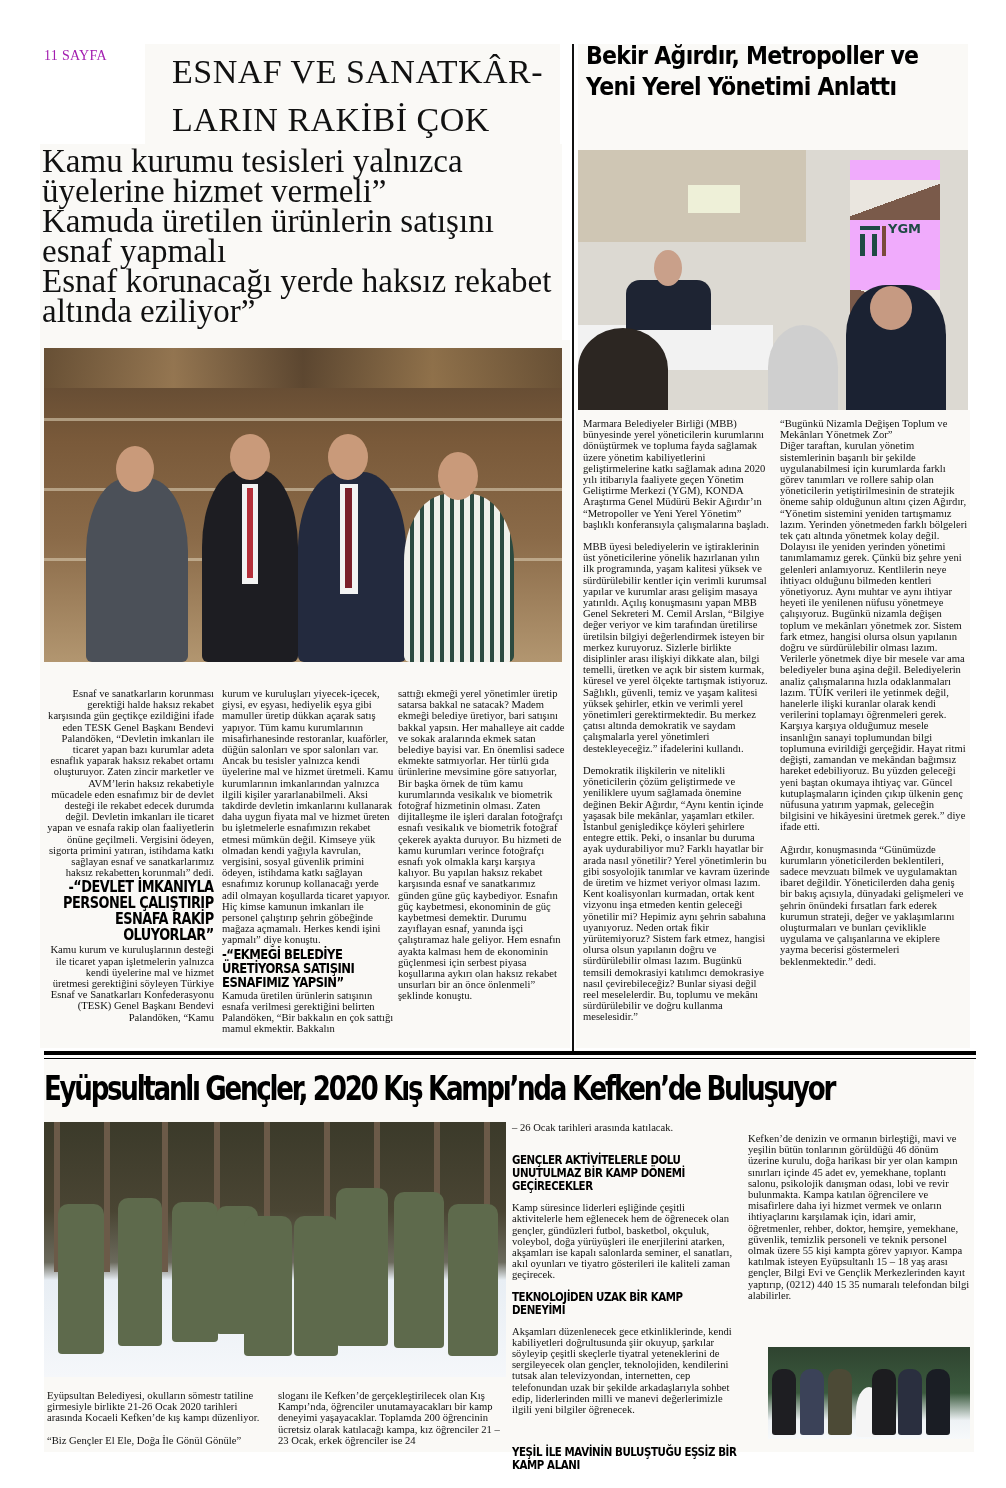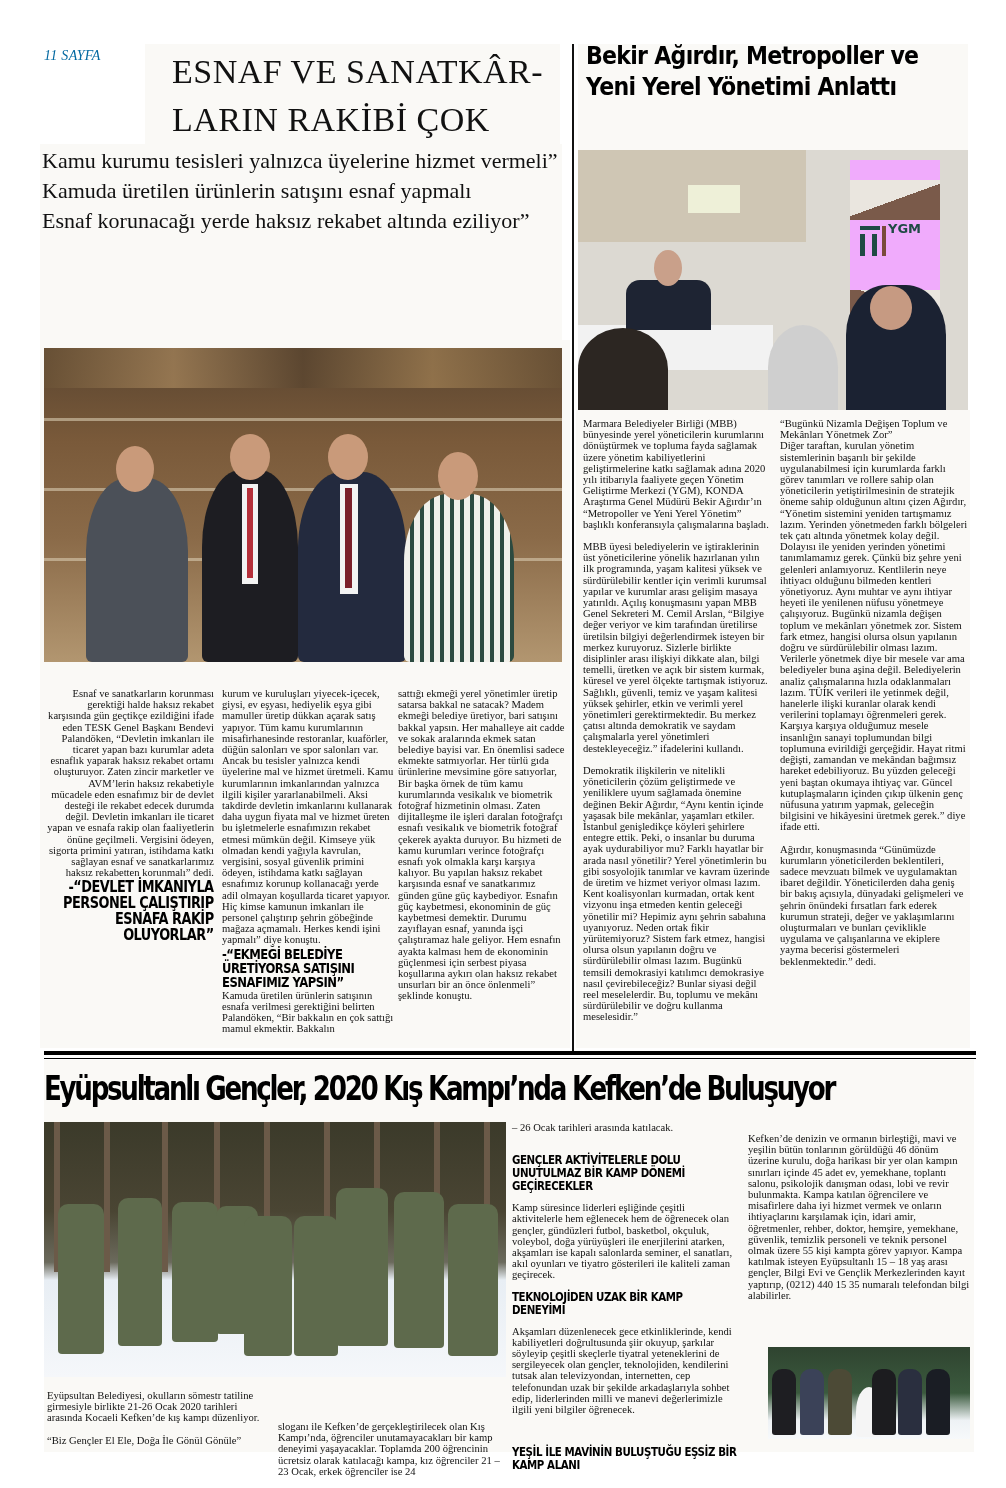--- a/index.html
+++ b/index.html
@@ -2,27 +2,27 @@
 <html><head>
 <meta charset="utf-8">
 <style>
   * { box-sizing: border-box; margin: 0; padding: 0; }
   html, body { width: 1006px; height: 1488px; background: #ffffff; overflow: hidden; }
   body { position: relative; font-family: "Liberation Serif", "DejaVu Serif", serif; color: #111; }
 
   .abs { position: absolute; }
   .paper { background: #faf9f6; }
 
-  .page-label { left: 44px; top: 48px; font-size: 14px; color: #0369a1; letter-spacing: 0.3px; font-style: italic; }
+  .page-label { left: 44px; top: 48px; font-size: 14px; color: #a21caf; letter-spacing: 0.3px; }
 
   .left-headline-box { left: 145px; top: 44px; width: 415px; height: 100px; }
   .left-headline { left: 172px; top: 48px; width: 390px; font-size: 34px; line-height: 48px; color: #111; font-weight: normal; letter-spacing: 0.5px; }
 
   .subheads { left: 40px; top: 144px; width: 522px; height: 200px; padding: 2px 0 0 2px; }
-  .subheads p { font-size: 22px; line-height: 30px; color: #111; }
+  .subheads p { font-size: 33px; line-height: 30px; color: #111; }
 
   .right-headline-box { left: 578px; top: 44px; width: 390px; height: 106px; }
   .right-headline { left: 586px; top: 41px; width: 390px; font-family: "DejaVu Sans", "Liberation Sans", sans-serif; font-weight: bold; font-size: 24px; line-height: 31px; color: #000; letter-spacing: -0.8px; transform: scaleX(0.92); transform-origin: left top; }
 
   .vrule { background: #111; }
 
   .photo { overflow: hidden; }
 
   
   .shop-photo { left: 44px; top: 348px; width: 518px; height: 314px; background: linear-gradient(180deg, #5a4530 0%, #7a5a3a 30%, #8a6a48 60%, #b29670 100%); }
@@ -54,21 +54,21 @@
   .rule-thick { left: 44px; top: 1051px; width: 932px; height: 4px; background: #000; }
   .rule-thin { left: 44px; top: 1058px; width: 932px; height: 1px; background: #000; }
 
   .bottom-headline { left: 44px; top: 1062px; width: 930px; font-family: "DejaVu Sans", "Liberation Sans", sans-serif; font-weight: bold; font-size: 34px; line-height: 52px; color: #000; letter-spacing: -3px; transform: scaleX(0.77); transform-origin: left top; white-space: nowrap; }
 
   .camp-photo { left: 44px; top: 1122px; width: 462px; height: 255px; background: linear-gradient(180deg, #3b3a2a 0%, #4a4533 35%, #6b6a5c 55%, #e8eef4 62%, #f5f7fa 100%); }
   .tree { position: absolute; top: 0; width: 6px; height: 150px; background: #6b5a48; }
   .soldier { position: absolute; width: 26px; height: 150px; border-radius: 10px 10px 4px 4px; background: #5e6a4c; }
 
   .b1 { left: 47px; top: 1390px; width: 222px; }
-  .b2 { left: 278px; top: 1390px; width: 230px; margin-top: 31px; }
+  .b2 { left: 278px; top: 1390px; width: 230px; }
   .b3 { left: 512px; top: 1122px; width: 225px; }
   .b4 { left: 748px; top: 1133px; width: 222px; }
 
   .friends-photo { left: 768px; top: 1347px; width: 202px; height: 92px; background: linear-gradient(180deg, #2f4430 0%, #3b5a3e 50%, #eef2f5 80%, #f7f9fb 100%); }
   .friend { position: absolute; top: 22px; width: 24px; height: 66px; border-radius: 10px 10px 3px 3px; }
 </style>
 </head>
 <body>
 
 <div class="abs page-label">11 SAYFA</div>
@@ -99,20 +99,21 @@
   <div class="abs" style="left:296px;top:136px;width:18px;height:110px;background:#f3f3f3;"></div>
   <div class="abs" style="left:301px;top:140px;width:7px;height:100px;background:#7a1f2a;"></div>
   <div class="head" style="left:284px;top:86px;width:40px;height:46px;"></div>
   <div class="person" style="left:360px;top:146px;width:110px;height:168px;background:repeating-linear-gradient(90deg,#f0f0ea 0 6px,#2c4a40 6px 10px);"></div>
   <div class="head" style="left:394px;top:104px;width:40px;height:48px;"></div>
 </div>
 
 <div class="abs col c1">
   <p>Esnaf ve sanatkarların korunması gerektiği halde haksız rekabet karşısında gün geçtikçe ezildiğini ifade eden TESK Genel Başkanı Bendevi Palandöken, “Devletin imkanları ile ticaret yapan bazı kurumlar adeta esnaflık yaparak haksız rekabet ortamı oluşturuyor. Zaten zincir marketler ve AVM’lerin haksız rekabetiyle mücadele eden esnafımız bir de devlet desteği ile rekabet edecek durumda değil. Devletin imkanları ile ticaret yapan ve esnafa rakip olan faaliyetlerin önüne geçilmeli. Vergisini ödeyen, sigorta primini yatıran, istihdama katkı sağlayan esnaf ve sanatkarlarımız haksız rekabetten korunmalı” dedi.</p>
   <h3>-“DEVLET İMKANIYLA PERSONEL ÇALIŞTIRIP ESNAFA RAKİP OLUYORLAR”</h3>
+  <p class="keep">Kamu kurum ve kuruluşlarının desteği ile ticaret yapan işletmelerin yalnızca kendi üyelerine mal ve hizmet üretmesi gerektiğini söyleyen Türkiye Esnaf ve Sanatkarları Konfederasyonu (TESK) Genel Başkanı Bendevi Palandöken, “Kamu</p>
 </div>
 <div class="abs col c2">
   <p>kurum ve kuruluşları yiyecek-içecek, giysi, ev eşyası, hediyelik eşya gibi mamuller üretip dükkan açarak satış yapıyor. Tüm kamu kurumlarının misafirhanesinde restoranlar, kuaförler, düğün salonları ve spor salonları var. Ancak bu tesisler yalnızca kendi üyelerine mal ve hizmet üretmeli. Kamu kurumlarının imkanlarından yalnızca ilgili kişiler yararlanabilmeli. Aksi takdirde devletin imkanlarını kullanarak daha uygun fiyata mal ve hizmet üreten bu işletmelerle esnafımızın rekabet etmesi mümkün değil. Kimseye yük olmadan kendi yağıyla kavrulan, vergisini, sosyal güvenlik primini ödeyen, istihdama katkı sağlayan esnafımız korunup kollanacağı yerde adil olmayan koşullarda ticaret yapıyor. Hiç kimse kamunun imkanları ile personel çalıştırıp şehrin göbeğinde mağaza açmamalı. Herkes kendi işini yapmalı” diye konuştu.</p>
   <h3 style="font-size:13.5px;line-height:14px;">-“EKMEĞİ BELEDİYE ÜRETİYORSA SATIŞINI ESNAFIMIZ YAPSIN”</h3>
   <p class="keep">Kamuda üretilen ürünlerin satışının esnafa verilmesi gerektiğini belirten Palandöken, “Bir bakkalın en çok sattığı mamul ekmektir. Bakkalın</p>
 </div>
 <div class="abs col c3">
   <p>sattığı ekmeği yerel yönetimler üretip satarsa bakkal ne satacak? Madem ekmeği belediye üretiyor, bari satışını bakkal yapsın. Her mahalleye ait cadde ve sokak aralarında ekmek satan belediye bayisi var. En önemlisi sadece ekmekte satmıyorlar. Her türlü gıda ürünlerine mevsimine göre satıyorlar, Bir başka örnek de tüm kamu kurumlarında vesikalık ve biometrik fotoğraf hizmetinin olması. Zaten dijitalleşme ile işleri daralan fotoğrafçı esnafı vesikalık ve biometrik fotoğraf çekerek ayakta duruyor. Bu hizmeti de kamu kurumları verince fotoğrafçı esnafı yok olmakla karşı karşıya kalıyor. Bu yapılan haksız rekabet karşısında esnaf ve sanatkarımız günden güne güç kaybediyor. Esnafın güç kaybetmesi, ekonominin de güç kaybetmesi demektir. Durumu zayıflayan esnaf, yanında işçi çalıştıramaz hale geliyor. Hem esnafın ayakta kalması hem de ekonominin güçlenmesi için serbest piyasa koşullarına aykırı olan haksız rekabet unsurları bir an önce önlenmeli” şeklinde konuştu.</p>
 </div>
 

